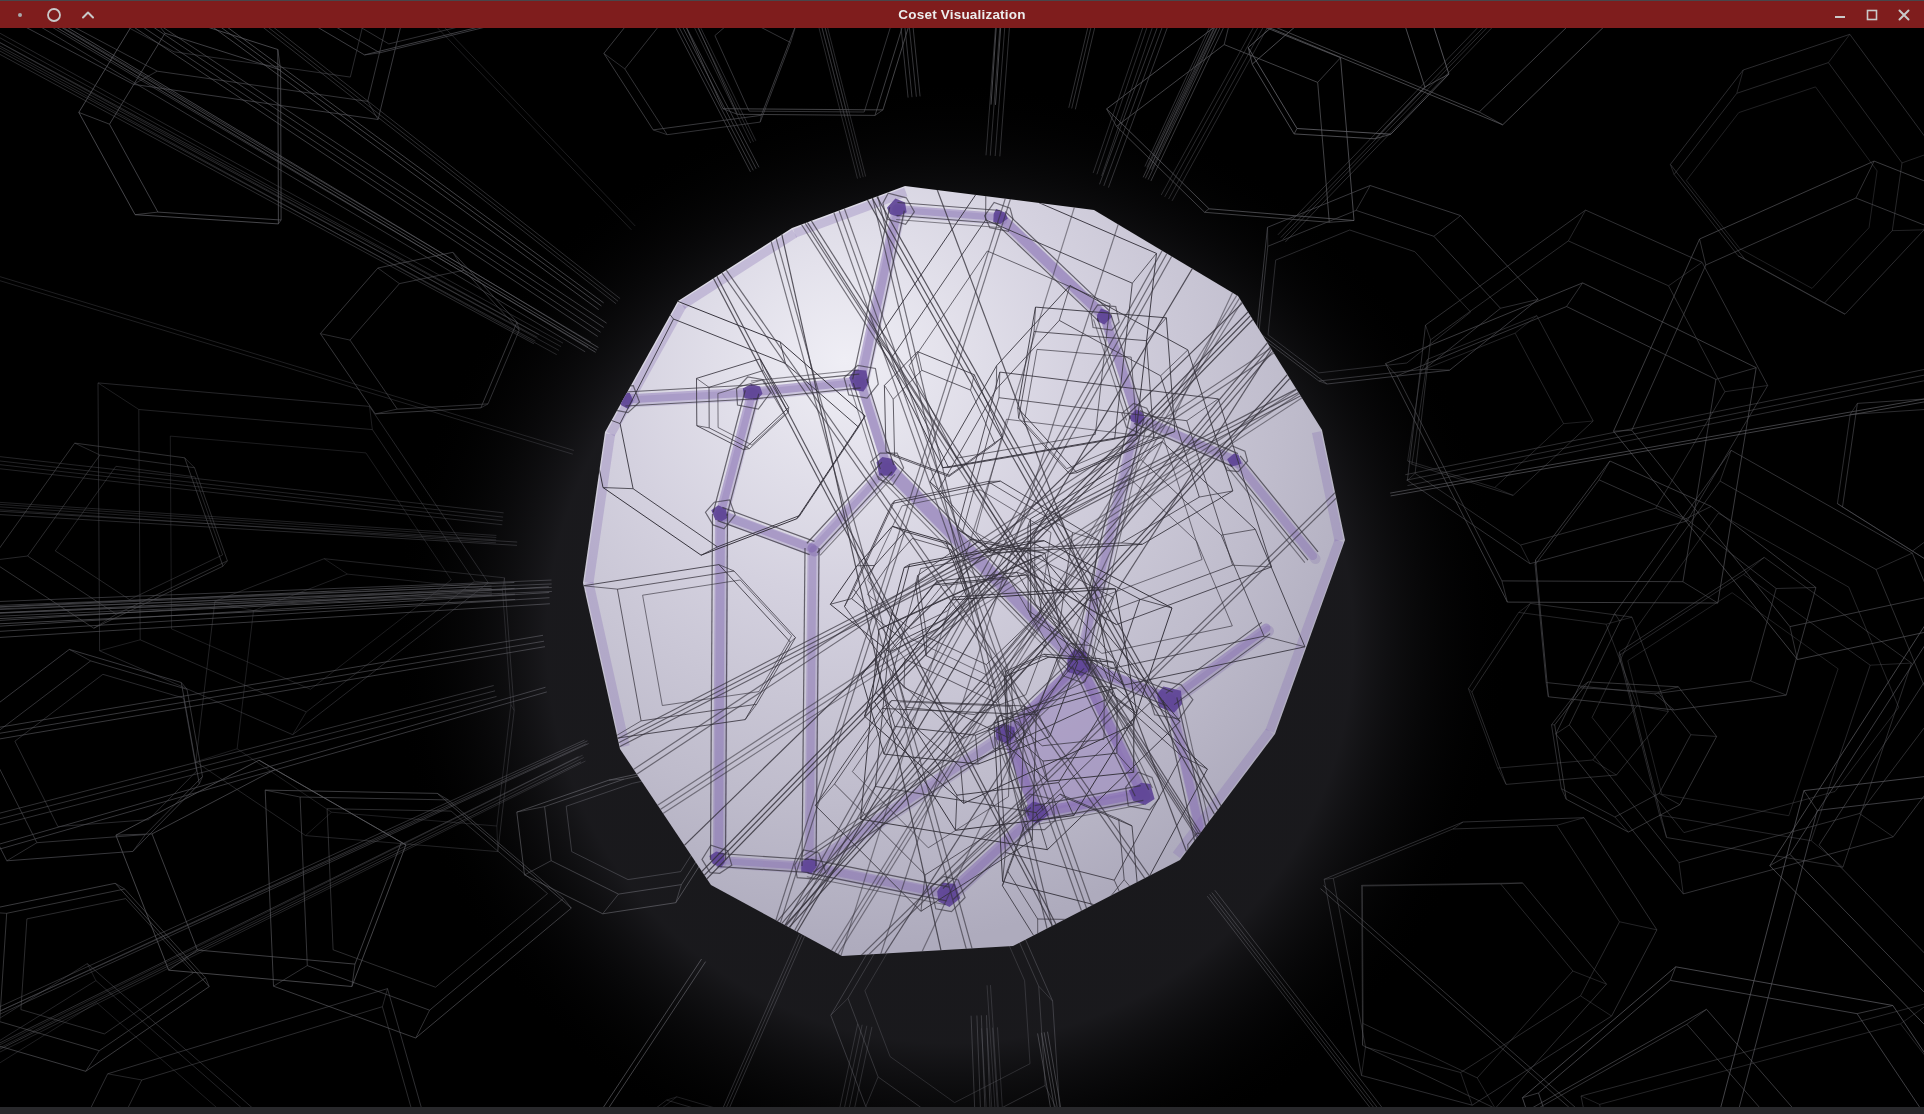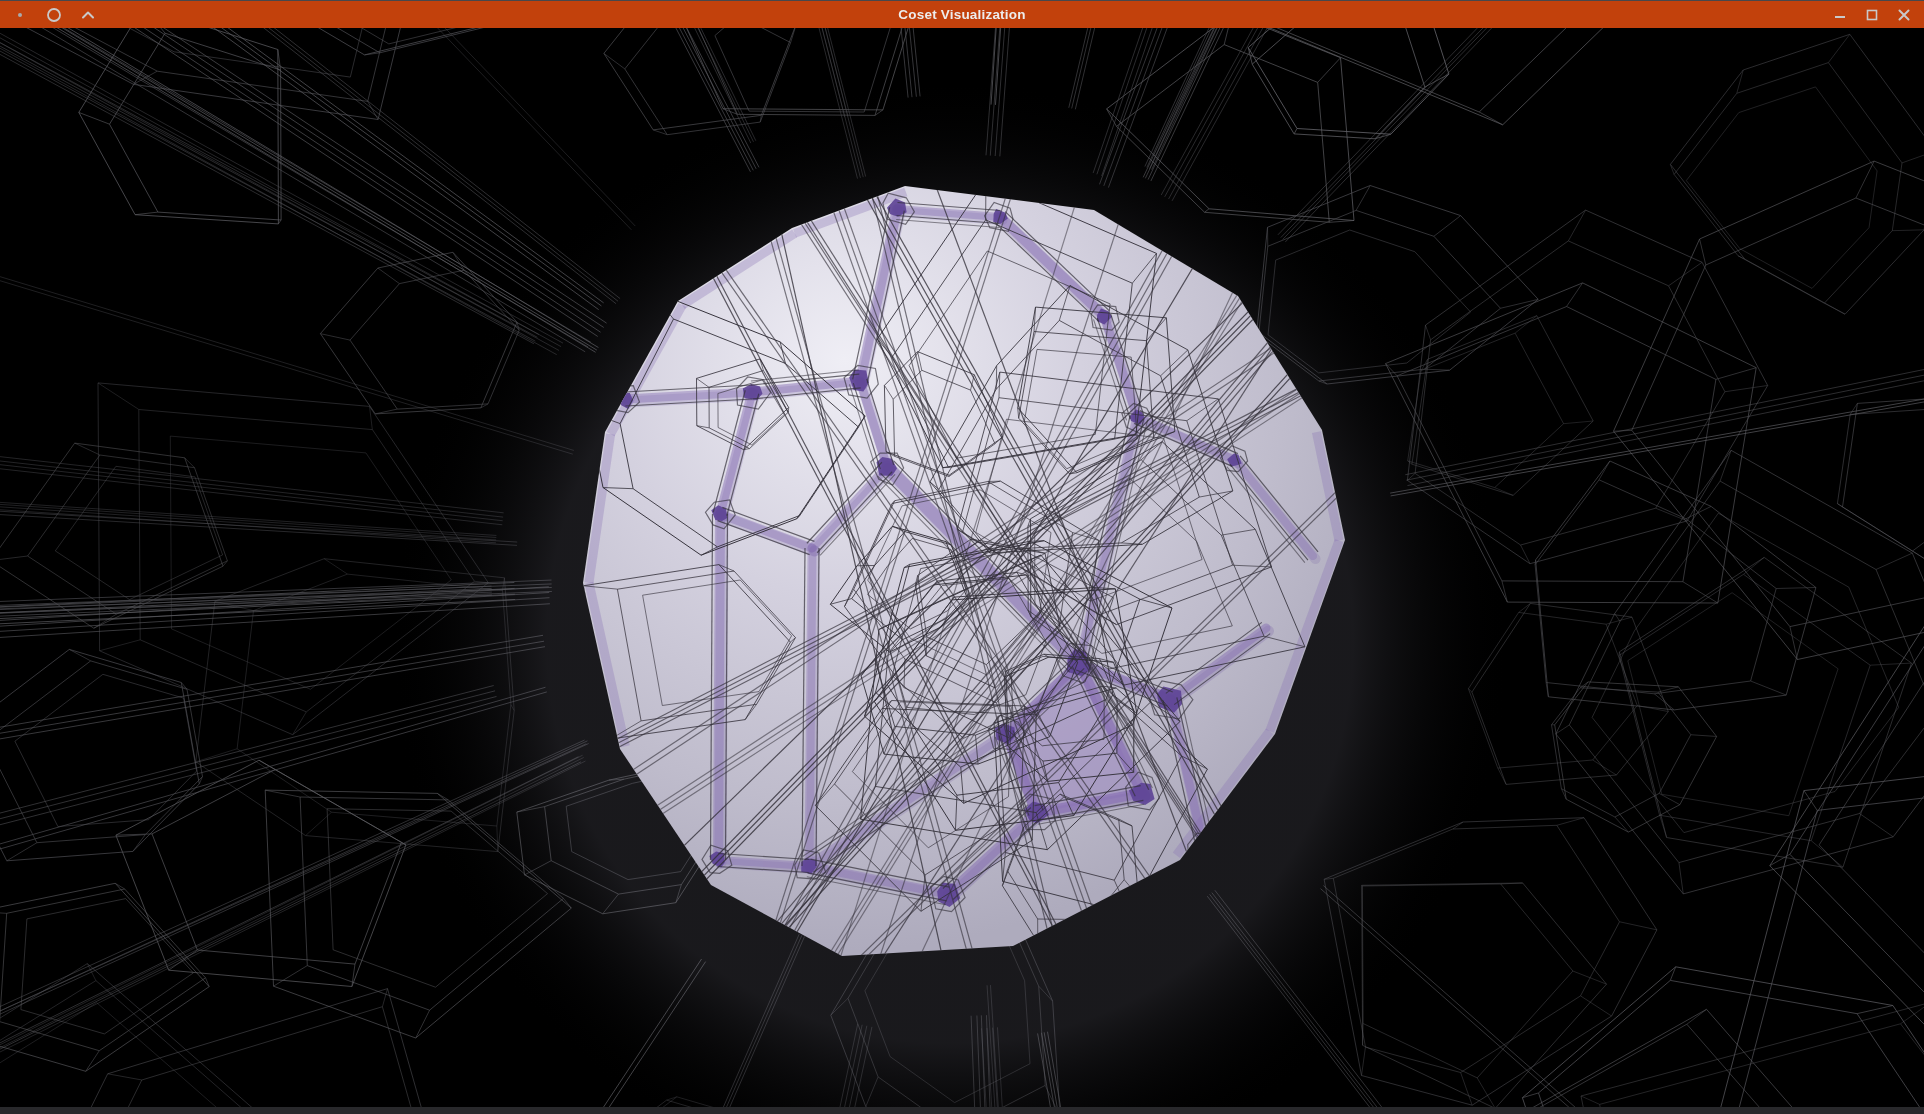--- a/index.html
+++ b/index.html
@@ -1,18 +1,18 @@
 <!DOCTYPE html>
 <html><head>
 <meta charset="utf-8">
 <style>
   html,body{margin:0;padding:0;background:#000;width:1924px;height:1114px;overflow:hidden;
             font-family:"Liberation Sans",sans-serif;}
   .window{position:absolute;inset:0;}
-  .titlebar{position:absolute;top:0;left:0;width:1924px;height:28px;background:#c2410c;
+  .titlebar{position:absolute;top:0;left:0;width:1924px;height:28px;background:#7f1d1d;
             border-top:1px solid #47474b;box-sizing:border-box;display:flex;align-items:center;}
   .tb-left{display:flex;align-items:center;gap:18px;padding-left:12px;z-index:2;}
   .tb-title{position:absolute;left:0;right:0;top:0;height:28px;line-height:28px;text-align:center;
             color:#ededed;font-size:13.5px;font-weight:bold;letter-spacing:.2px;z-index:1;}
   .tb-right{margin-left:auto;display:flex;align-items:center;gap:16px;padding-right:12px;z-index:2;}
   .tb-ico{display:flex;align-items:center;justify-content:center;width:16px;height:16px;}
   .canvas{position:absolute;top:28px;left:0;width:1924px;height:1086px;background:#000;}
   svg{display:block;}
 </style>
 </head>

